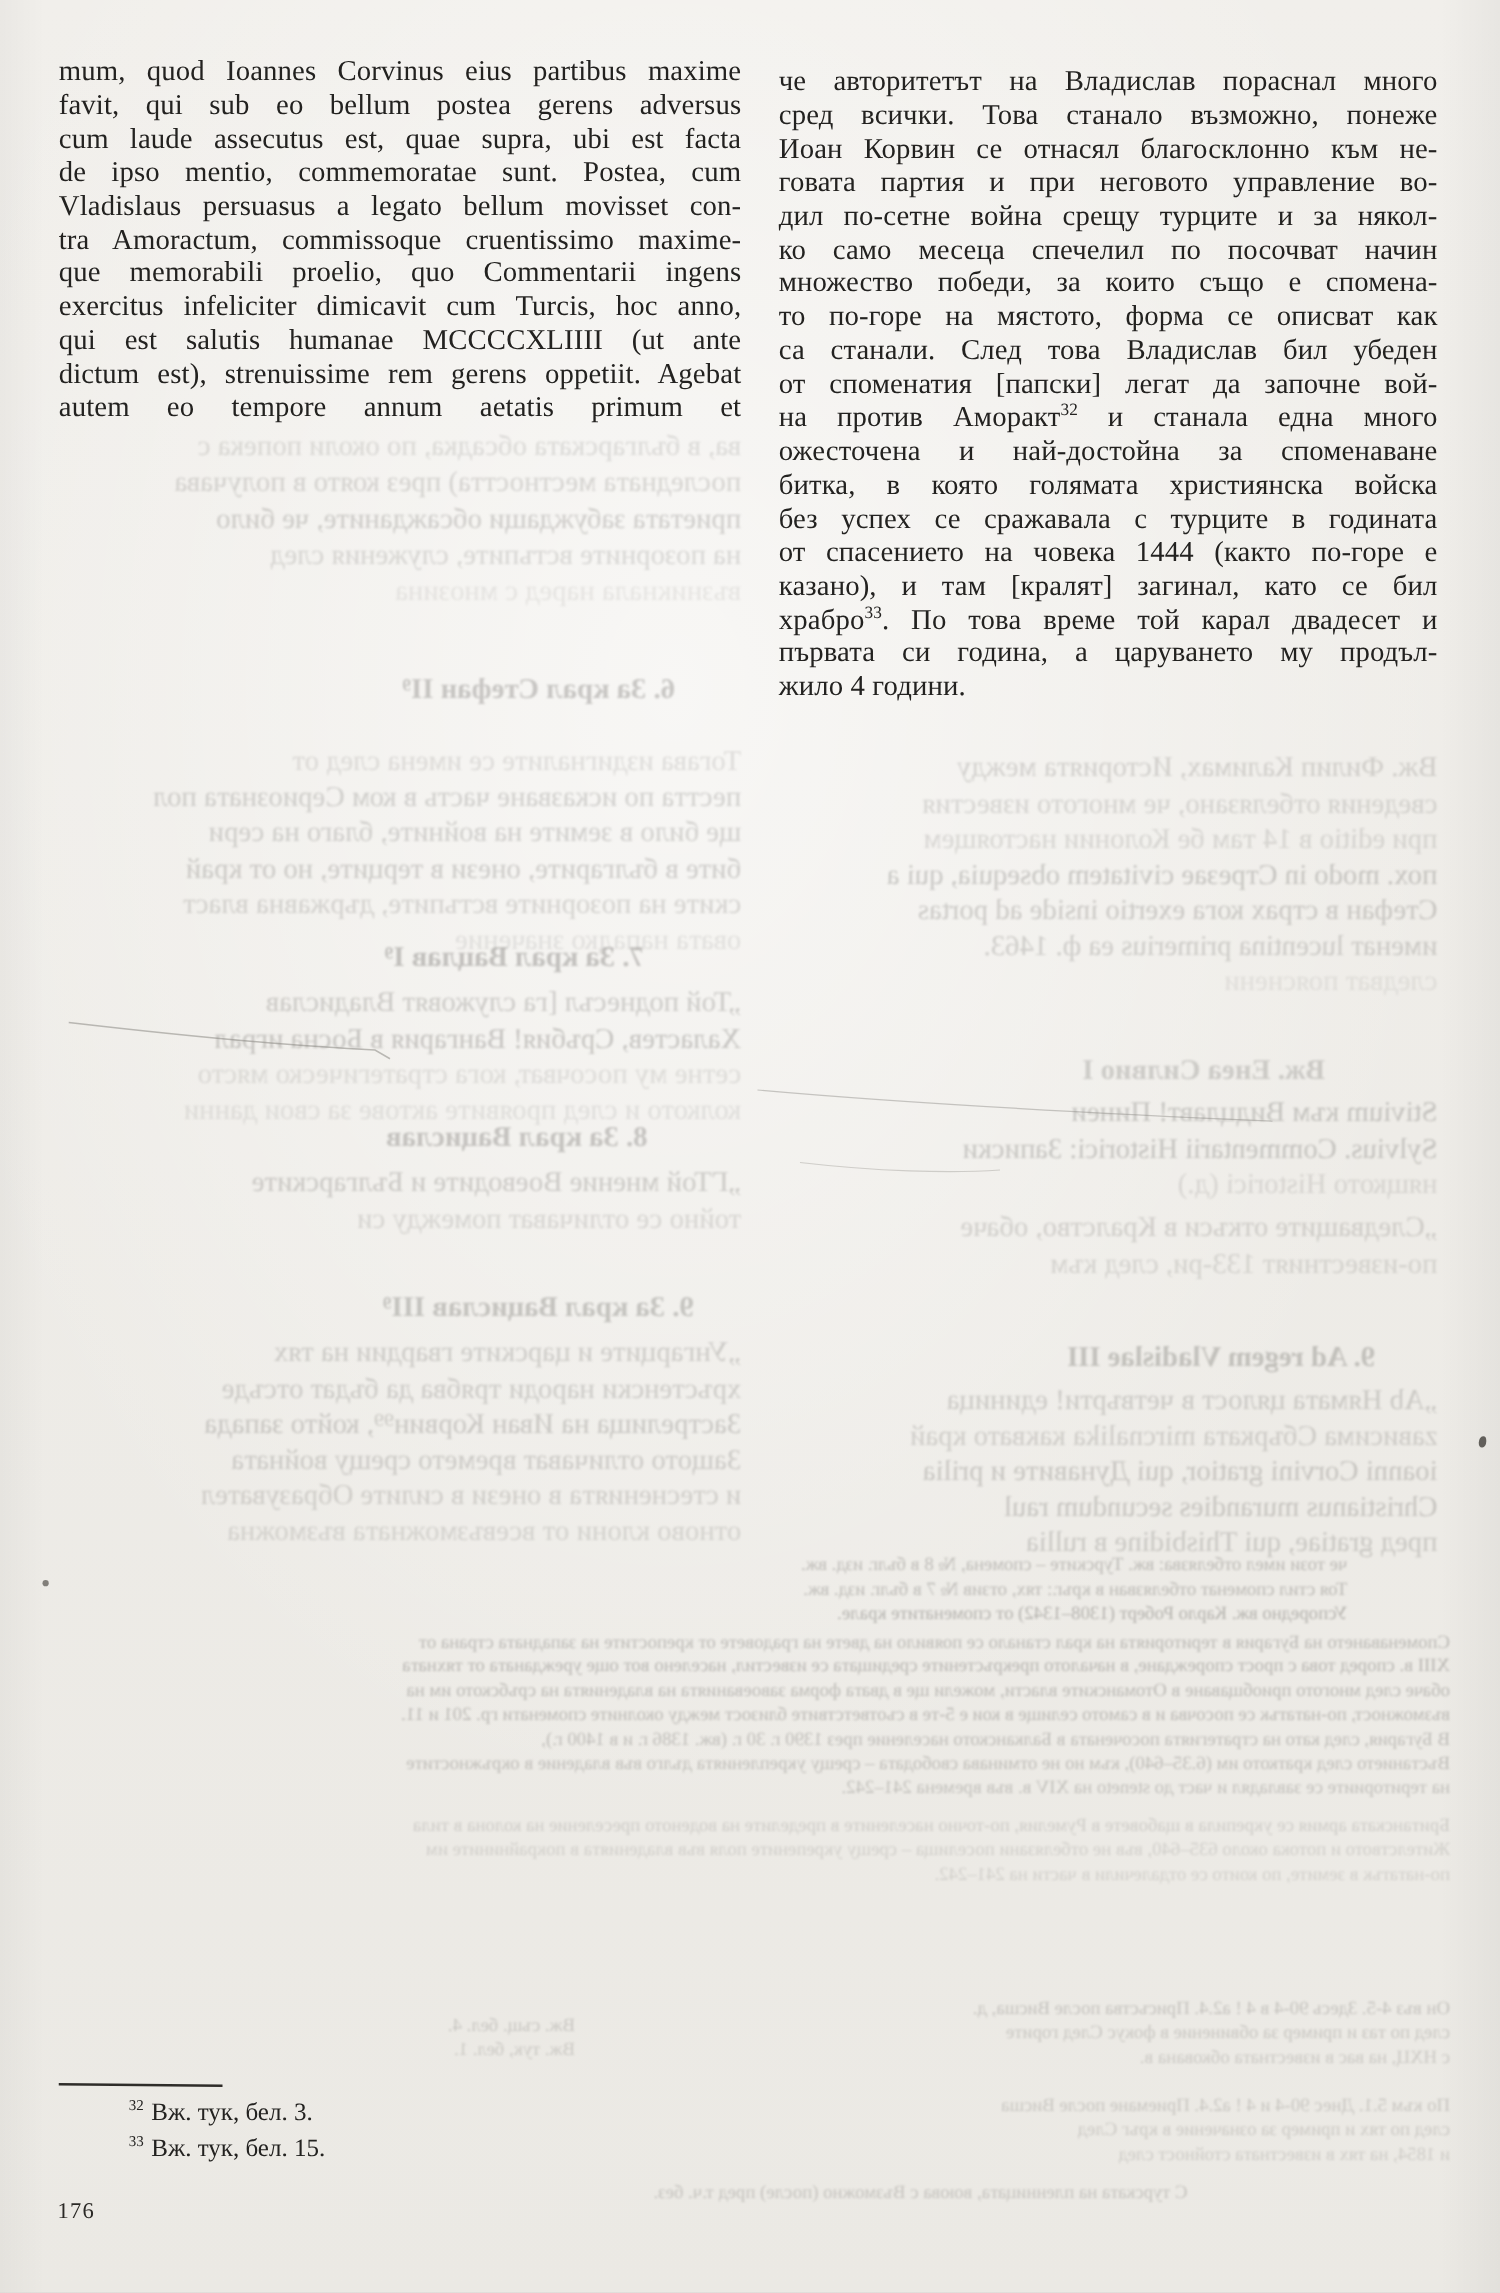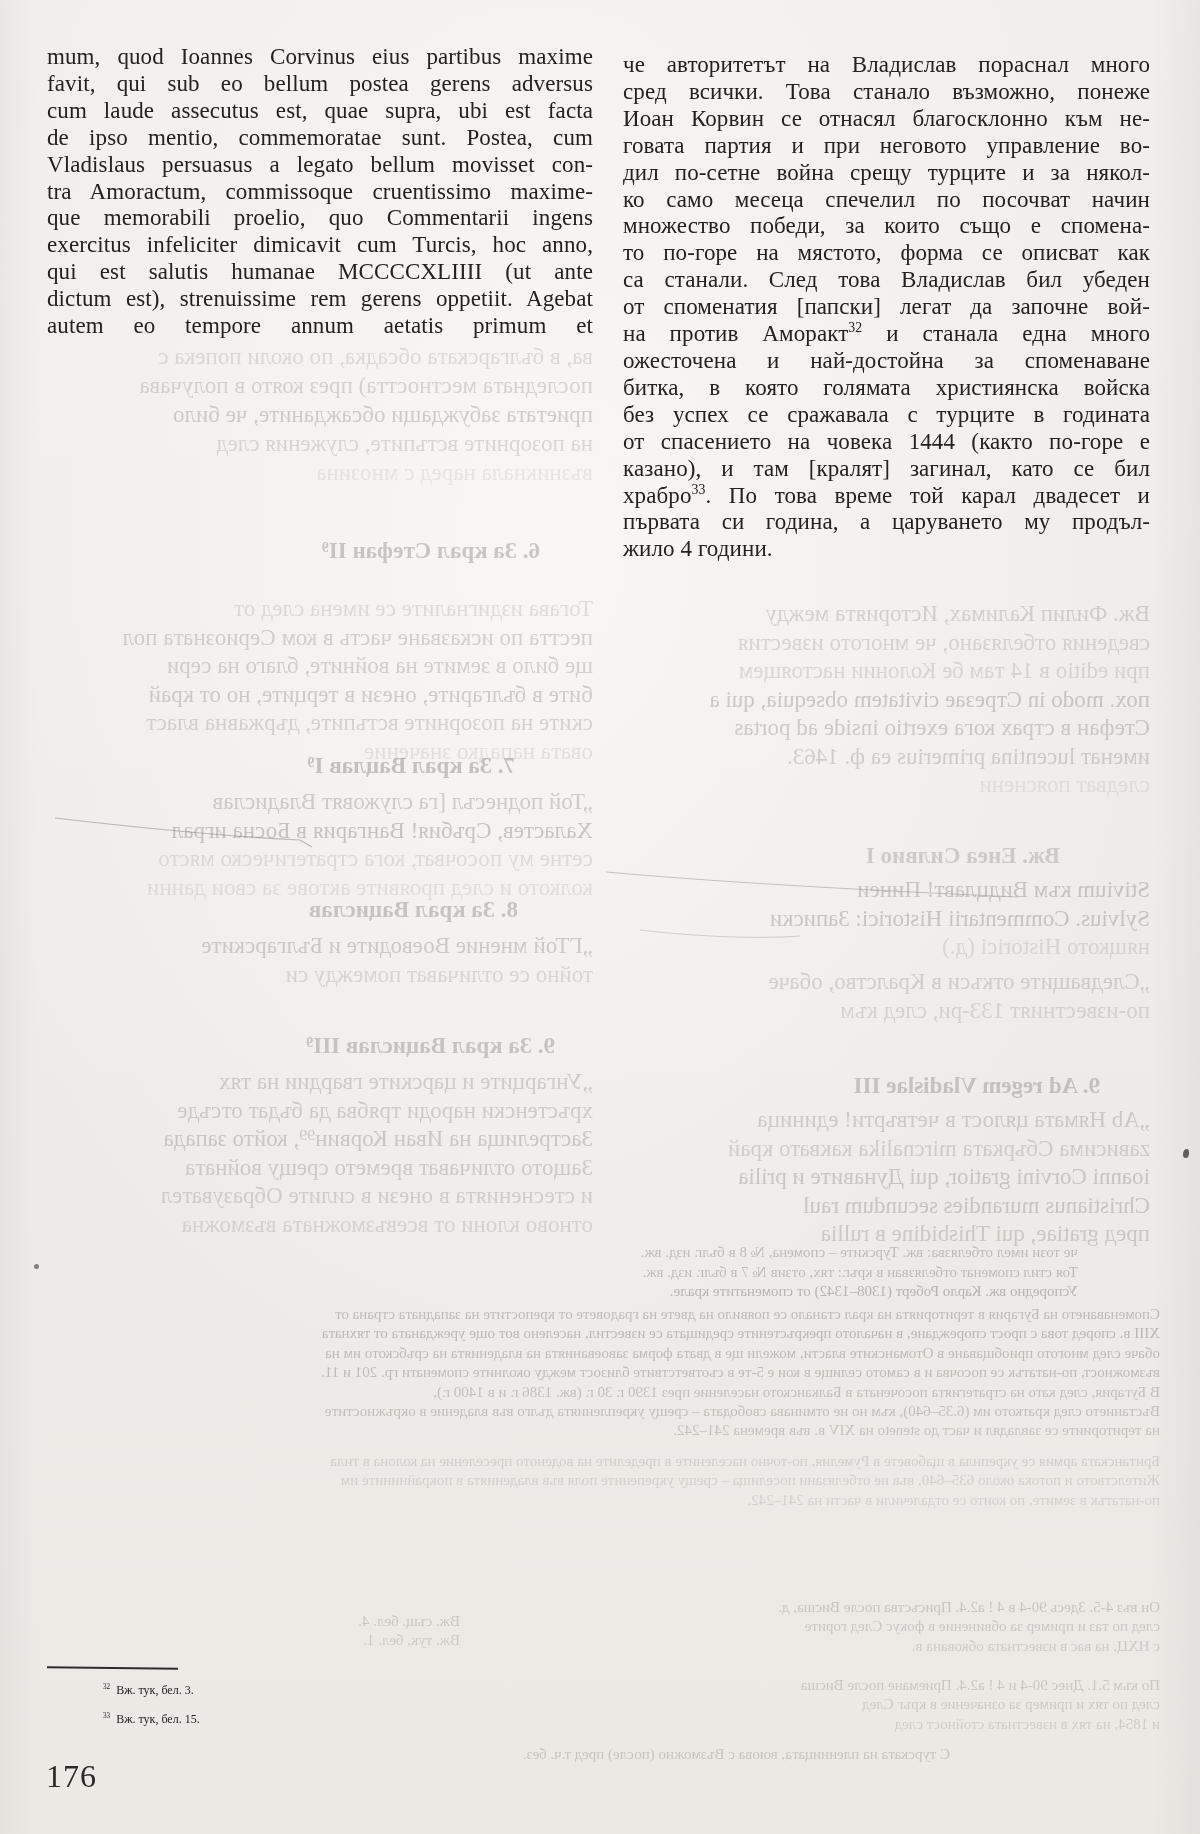--- a/index.html
+++ b/index.html
@@ -23,24 +23,24 @@
   }
   .tl.last{text-align-last:left;}
   sup{font-size:60%;vertical-align:super;line-height:0;}
   sub{font-size:60%;vertical-align:sub;line-height:0;}
 
   .fn-rule{
     position:absolute;left:47px;top:1667px;width:131px;height:2px;
     background:#2e2c29;transform:rotate(0.6deg);
   }
   #footnotes{position:absolute;left:47px;top:1676px;width:500px;}
-  .fn{font-size:12px;line-height:28.6px;padding-left:56px;text-indent:0;}
+  .fn{font-size:20px;line-height:28.6px;padding-left:56px;text-indent:0;}
   .fn sup{margin-right:6px;}
   .page-num{
-    position:absolute;left:46px;top:1758px;font-size:32px;color:#2b2926;
+    position:absolute;left:46px;top:1758px;font-size:18px;color:#2b2926;
     letter-spacing:1px;
     text-align:right;
   }
 
   
   #bleed-layer{position:absolute;left:0;top:0;width:1200px;height:1834px;}
   .bb{position:absolute;transform:scaleX(-1);filter:blur(0.7px);}
   .bl{
     color:#4f4d49;white-space:nowrap;overflow:hidden;
     font-family:"Liberation Serif", serif;text-align:left;

